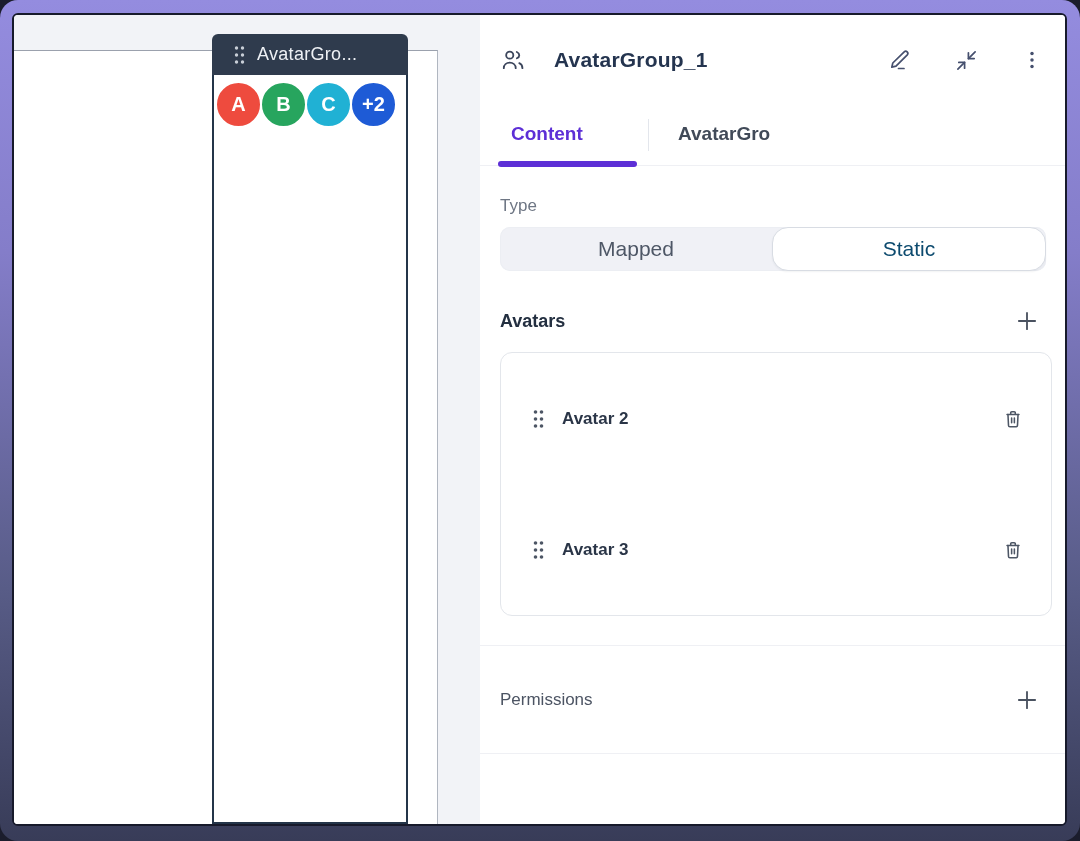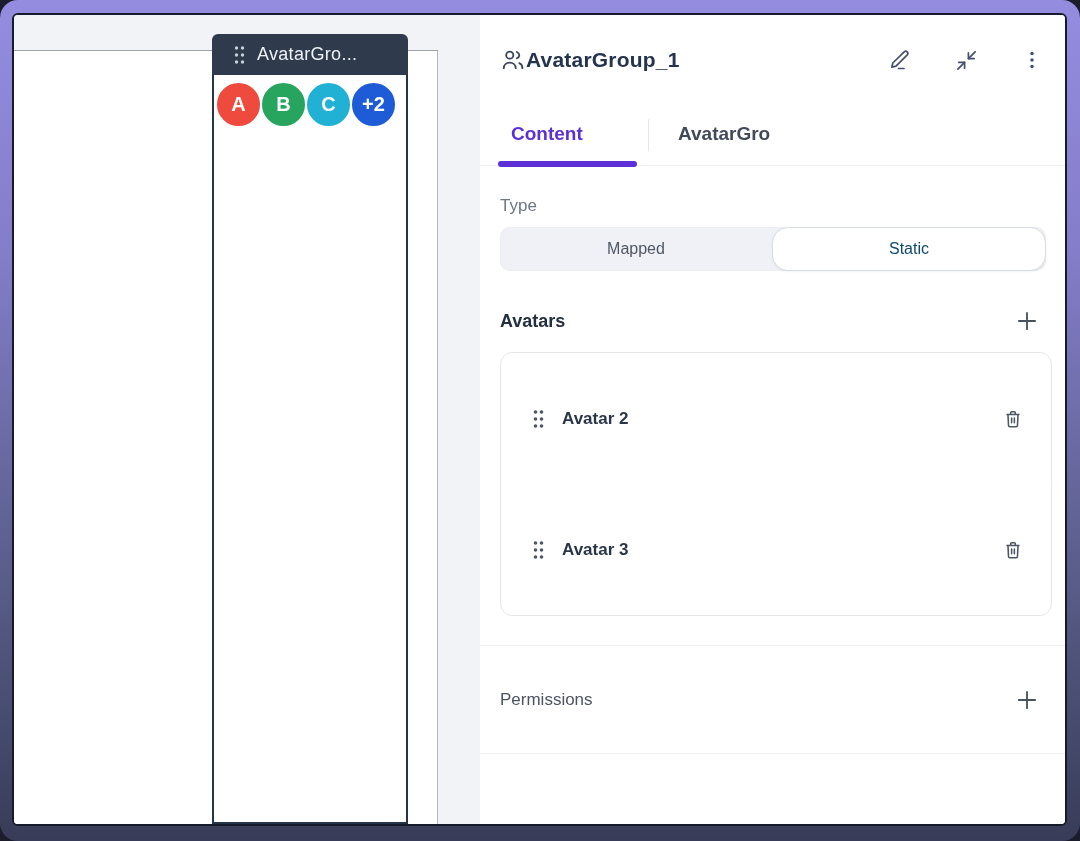--- a/index.html
+++ b/index.html
@@ -26,40 +26,40 @@
   .avatar-row{position:absolute;left:1px;top:6px;display:flex;}
   .avatar-chip{width:47px;height:47px;border-radius:50%;border:2px solid #ffffff;
         margin-left:-2px;display:flex;align-items:center;justify-content:center;
         color:#fff;font-size:20px;font-weight:700;position:relative;}
   .avatar-chip:first-child{margin-left:0;}
 
   
   .panel{position:absolute;left:466px;top:0;right:0;bottom:0;background:#ffffff;}
   .p-header{position:absolute;left:20px;right:20px;top:26px;height:38px;
         display:flex;align-items:center;}
-  .p-title{font-size:21px;font-weight:700;color:#24344f;margin-left:0;letter-spacing:.2px;}
+  .p-title{font-size:21px;font-weight:700;color:#24344f;margin-left:28px;letter-spacing:.2px;}
   .hspacer{flex:1;}
   .hicon{width:26px;height:26px;color:#46506e;display:flex;align-items:center;
         justify-content:center;cursor:pointer;}
   .hicon + .hicon{margin-left:40px;}
   .users-ico{color:#3c465c;}
 
   .tabs{position:absolute;left:0;right:0;top:98px;height:54px;}
   .tab{position:absolute;top:10px;font-size:19px;font-weight:700;cursor:pointer;}
   .tab.content{left:31px;color:#5d2fd6;}
   .tab.appearance{left:198px;color:#414a58;}
   .tab-vdiv{position:absolute;left:168px;top:6px;height:32px;width:1px;background:#e3e6ec;}
   .tabs-hr{position:absolute;left:0;right:0;top:52px;height:1px;background:#eff0f4;}
   .tab-underline{position:absolute;left:18px;top:48px;width:139px;height:6px;
         background:#5d2fd6;border-radius:4px;}
 
   .type-label{position:absolute;left:20px;top:181px;font-size:17px;color:#6e7684;}
   .segmented{position:absolute;left:20px;top:212px;width:546px;height:44px;
         background:#f0f1f6;border-radius:10px;display:flex;box-shadow:inset 0 0 0 1px #eceef3;}
-  .seg{flex:1;display:flex;align-items:center;justify-content:center;font-size:16px;
+  .seg{flex:1;display:flex;align-items:center;justify-content:center;font-size:21px;
         color:#4e5766;cursor:pointer;border-radius:16px;}
   .seg.selected{background:#ffffff;border:1px solid #d8dce3;color:#0c4a6e;font-weight:500;
         box-shadow:0 1px 2px rgba(40,50,70,.06);}
 
   .section-head{position:absolute;left:20px;right:24px;display:flex;align-items:center;}
   .avatars-head{top:292px;height:28px;}
   .sec-title{font-size:18px;font-weight:700;color:#232f40;}
   .plus-btn{margin-left:auto;width:28px;height:28px;color:#4a5260;display:flex;
         align-items:center;justify-content:center;cursor:pointer;}
 

